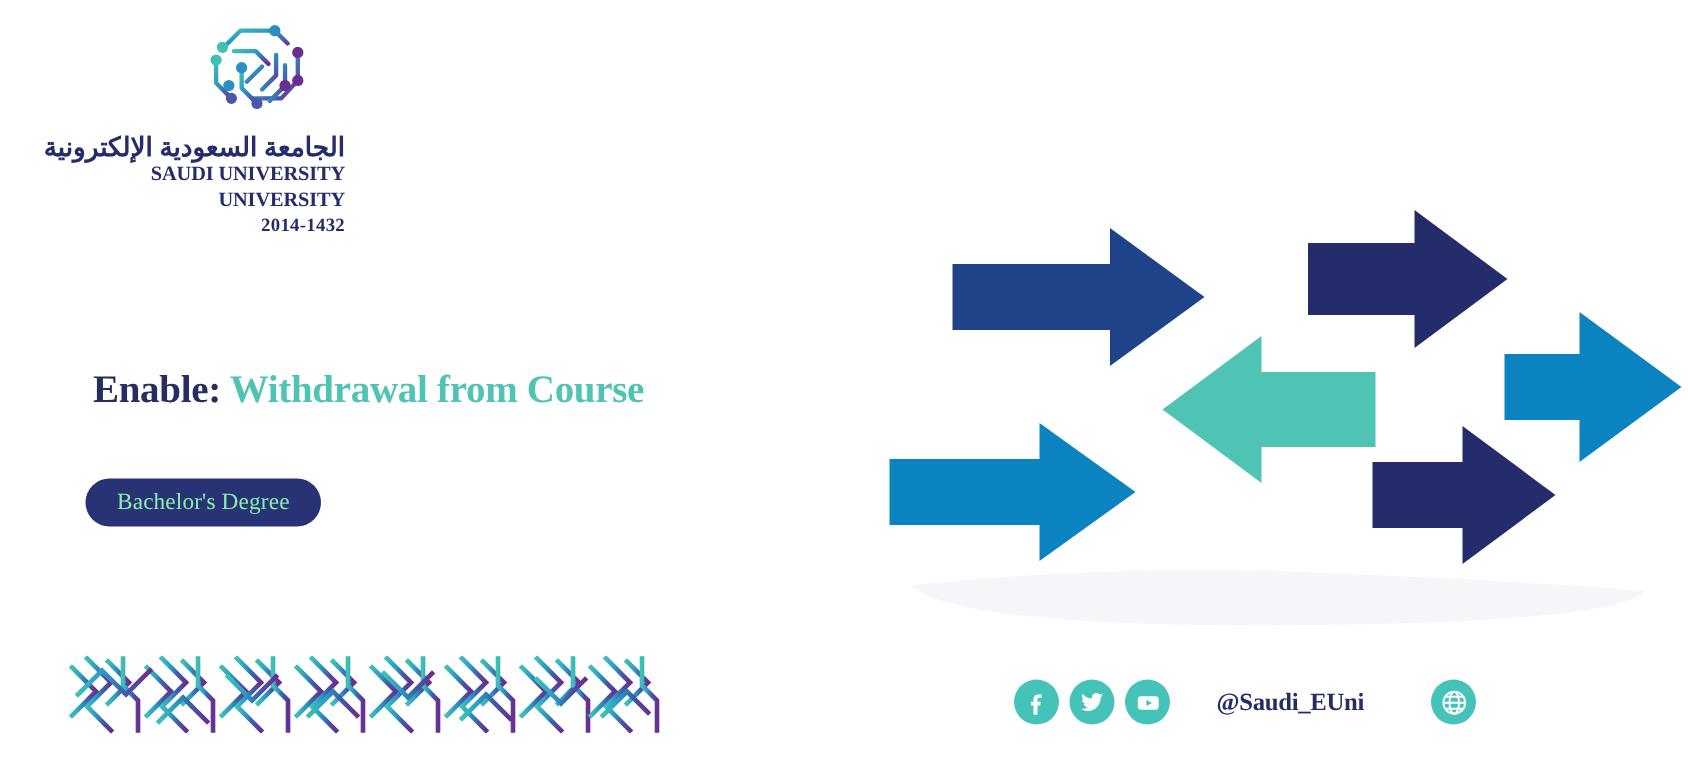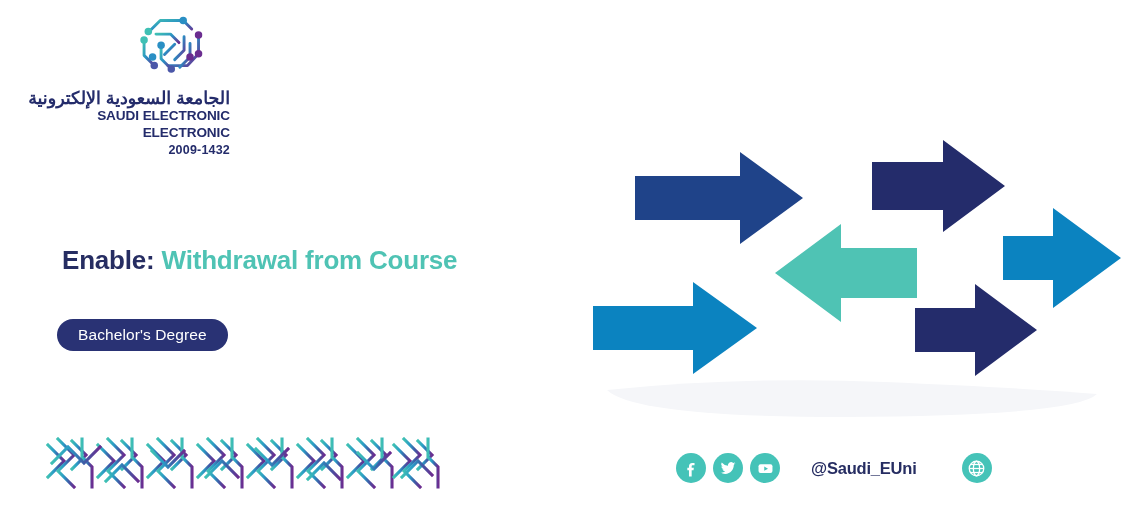--- a/index.html
+++ b/index.html
@@ -6,20 +6,21 @@
   html, body {
     width:1125px; height:507px;
     background:#ffffff;
     font-family:"Liberation Sans", sans-serif;
     overflow:hidden;
   }
   .canvas {
     position:relative;
     width:1125px; height:507px;
     background:#ffffff;
+    font-family:Liberation Serif, serif;
   }
 
   
   .logo-block {
     position:absolute;
     left:14px; top:6px;
     width:230px;
     text-align:right;
   }
   .logo-mark {
@@ -66,21 +67,21 @@
   .headline .rest { color:#4fc3b4; }
 
   
   .badge {
     position:absolute;
     left:57px; top:319px;
     height:31px;
     padding:16px 21px;
     border-radius:16px;
     background:#293274;
-    color:#ffffff;
+    color:#86efac;
     font-size:15.5px;
     display:flex;
     align-items:center;
     justify-content:center;
     white-space:nowrap;
     letter-spacing:0.1px;
   }
 
   
   .deco-strip {
@@ -177,22 +178,22 @@
         <circle cx="48" cy="74" r="4.4"></circle>
       </g>
       <g fill="#6b2d90">
         <circle cx="80" cy="34" r="4.4"></circle>
         <circle cx="80" cy="56" r="4.4"></circle>
         <circle cx="70" cy="60" r="4.4"></circle>
       </g>
     </svg>
 
     <div class="logo-ar">الجامعة السعودية الإلكترونية</div>
-    <div class="logo-en">SAUDI ELECTRONIC ELECTRONIC</div>
-    <div class="logo-year">2009-1432</div>
+    <div class="logo-en">SAUDI UNIVERSITY UNIVERSITY</div>
+    <div class="logo-year">2014-1432</div>
   </div>
 
   <div class="headline">
     <span class="lead">Enable:</span><span class="rest"> Withdrawal from Course</span>
   </div>
 
   <div class="badge">Bachelor's Degree</div>
 
   <svg class="deco-strip" viewBox="0 0 394 52">
     <defs>

